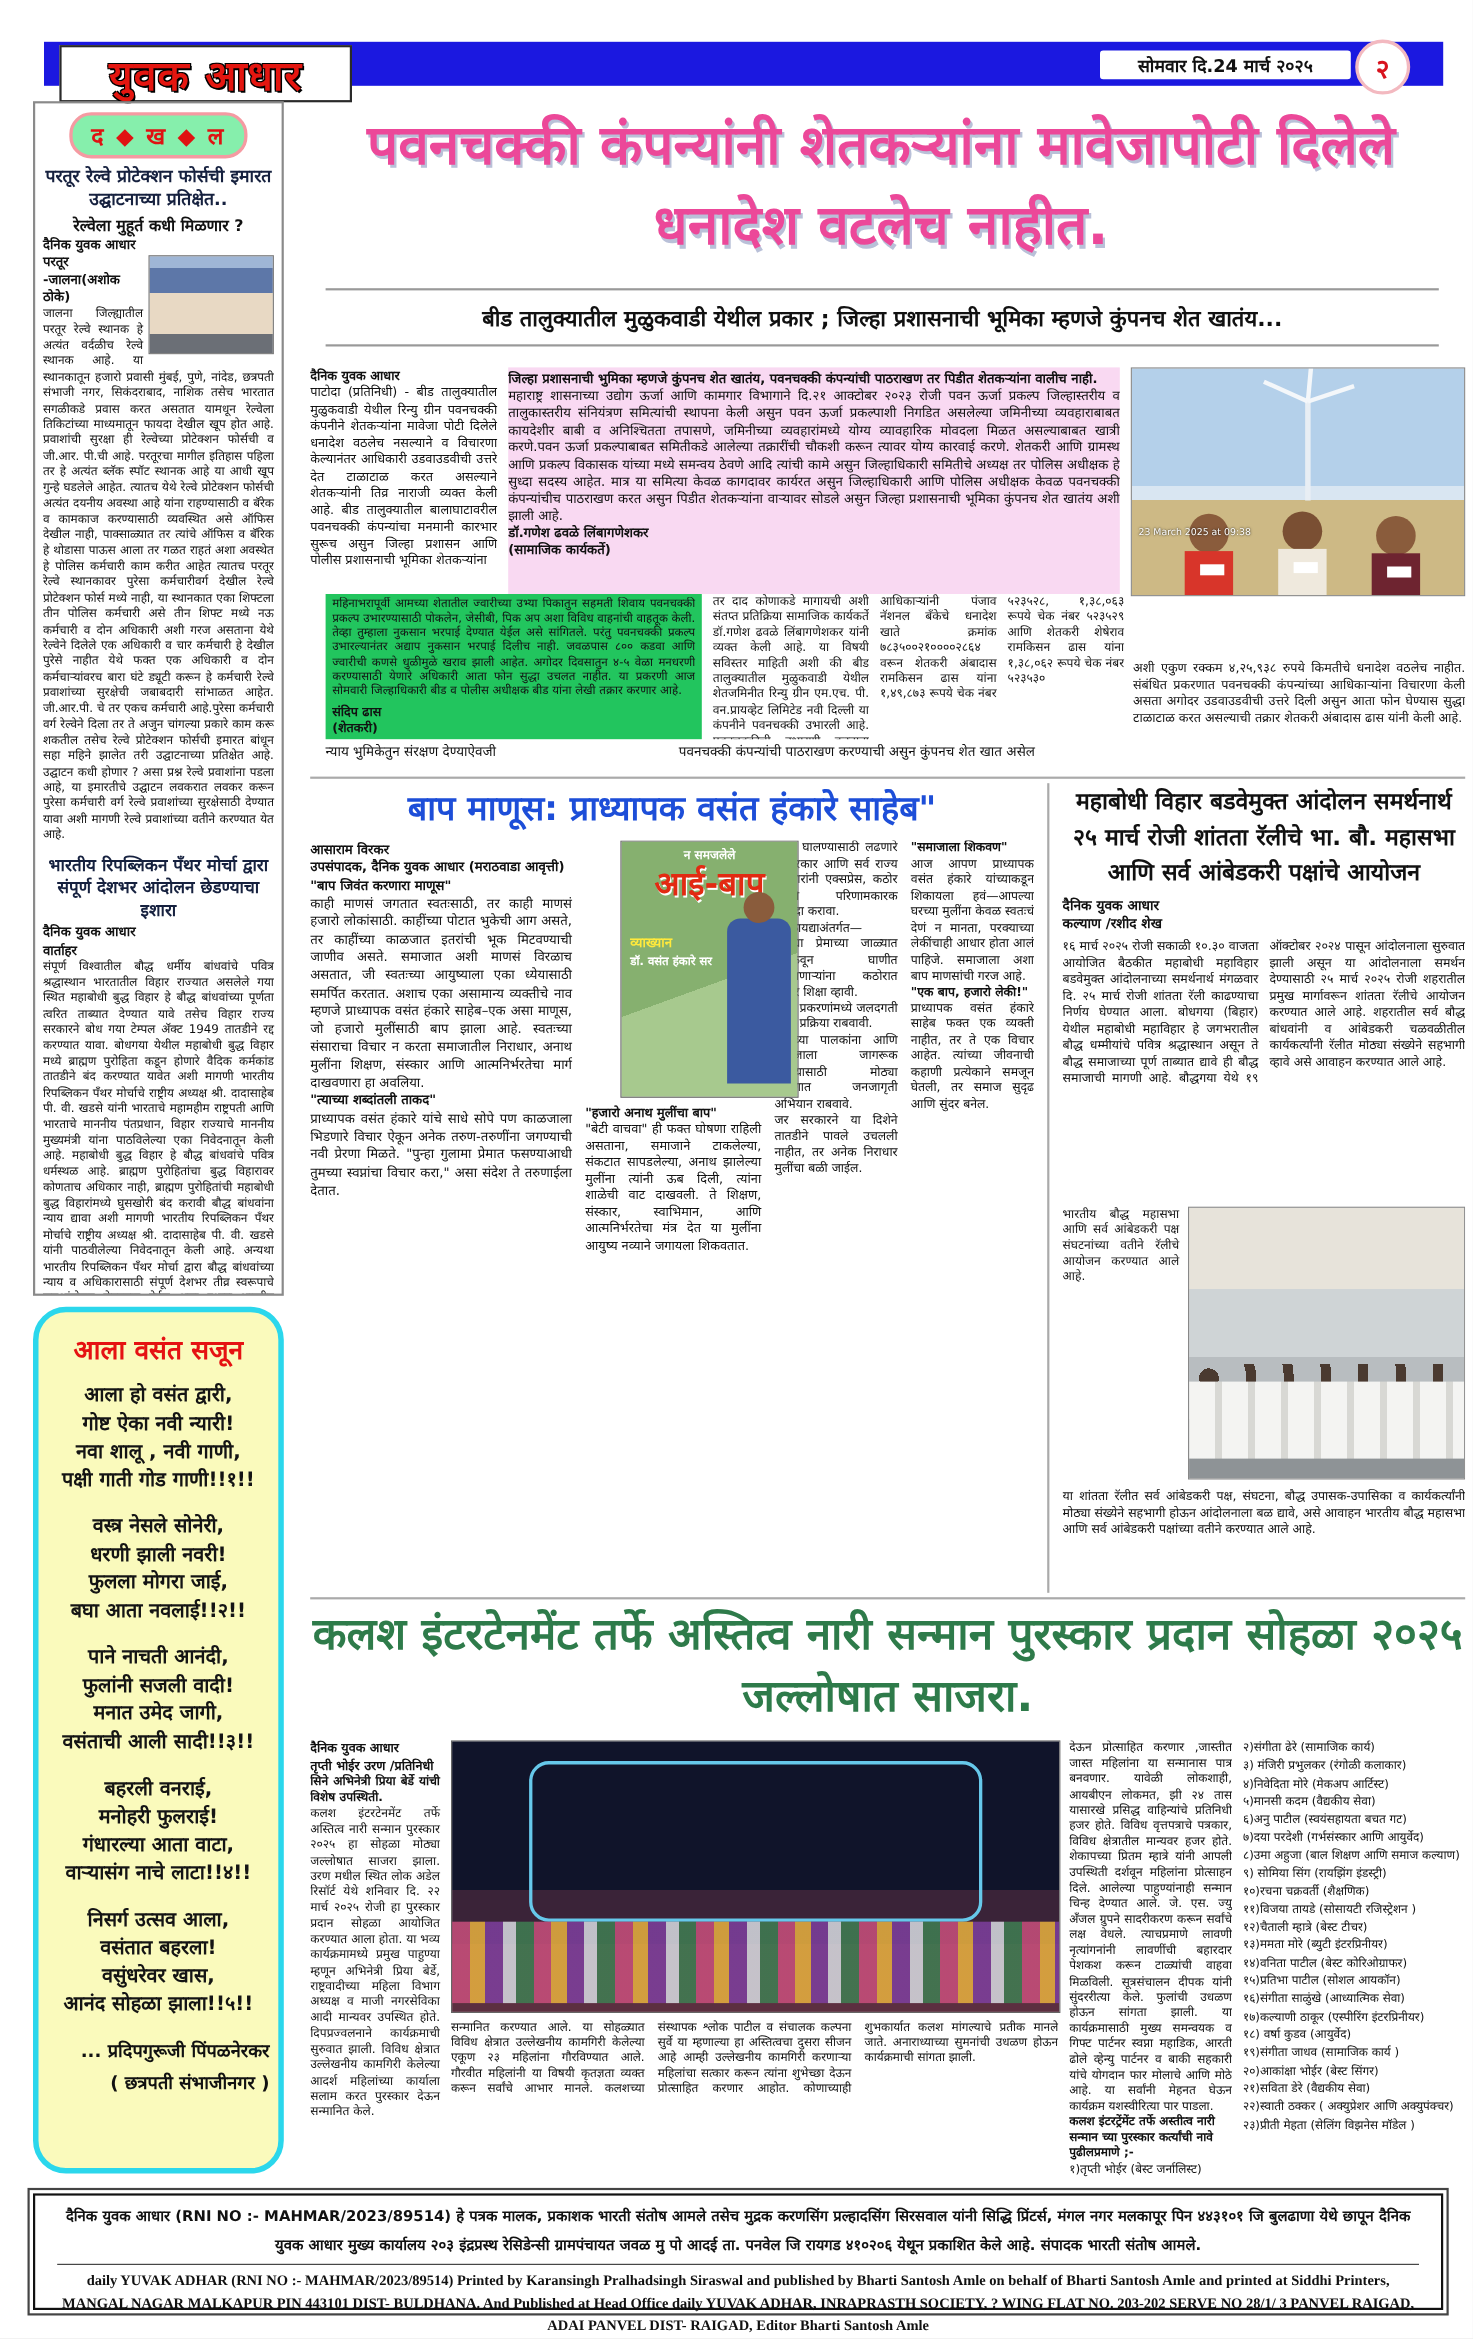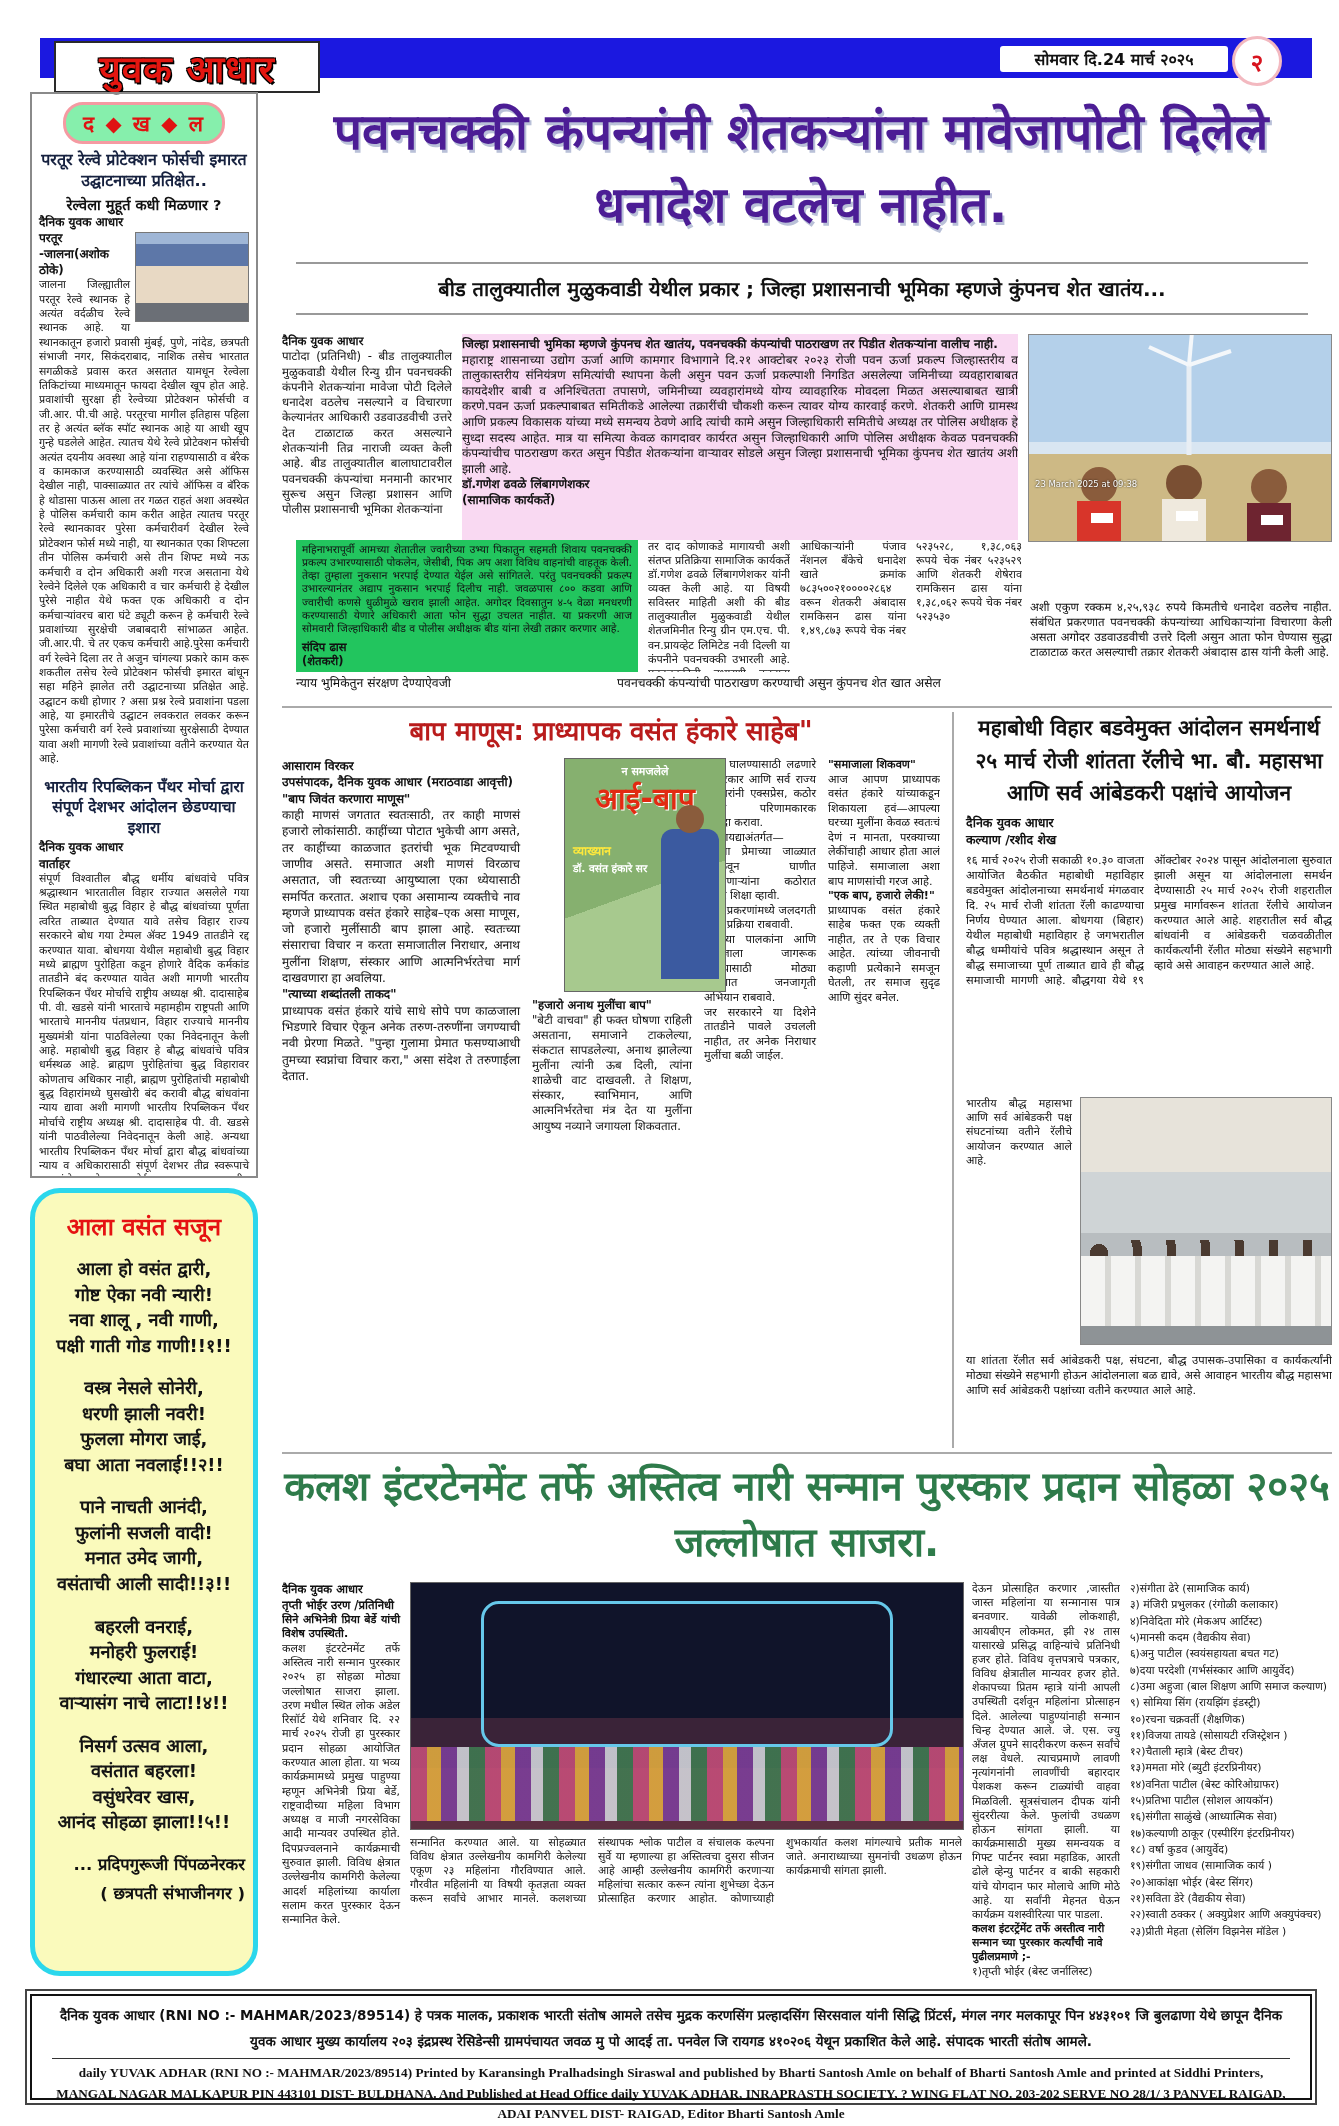--- a/index.html
+++ b/index.html
@@ -41,21 +41,21 @@
   
   .poembox{left:30px;top:1188px;width:228px;height:788px;background:#fafabc;border:5px solid #2bd7ec;
     border-radius:30px;box-sizing:border-box;padding:16px 8px;}
   .poem-title{color:#e51212;font-weight:900;font-size:24px;text-align:center;margin-bottom:14px;}
   .stanza{white-space:pre-line;text-align:center;font-weight:bold;font-size:18px;line-height:1.42;
     margin-bottom:17px;color:#141414;}
   .poem-sig{font-weight:bold;font-size:16.5px;text-align:right;margin-top:6px;}
 
   
   .lead-head{left:276px;top:96px;width:1050px;height:152px;font-size:50px;font-weight:900;
-    color:#4c1d95;text-align:center;line-height:1.45;text-shadow:2px 3px 0 #b9c0d8;}
+    color:#ec4899;text-align:center;line-height:1.45;text-shadow:2px 3px 0 #b9c0d8;}
   .lead-sub{left:296px;top:262px;width:1012px;border-top:2px solid #999;border-bottom:2px solid #999;
     padding:11px 0;font-size:20px;font-weight:bold;text-align:center;}
   .lead-row1{left:282px;top:334px;width:1050px;height:206px;display:flex;gap:10px;}
   .lead-col1{width:170px;font-size:11.6px;line-height:1.32;}
   .pinkbox{flex:1;background:#f9d9f2;padding:3px 0;font-size:12px;line-height:1.3;}
   .photo-lead{width:302px;height:206px;position:relative;border:1px solid #888;
     background:linear-gradient(180deg,#b4d0ea 0 52%,#d9e6f2 52% 58%,#cdb985 58% 100%);overflow:hidden;}
   .stamp{position:absolute;left:6px;bottom:52px;color:#fff;font-size:8.5px;
     text-shadow:0 0 2px #000;}
   .leadcap{left:1030px;top:544px;width:302px;height:52px;background:#cdeffb;font-size:13px;
@@ -66,21 +66,21 @@
   .yb-sig{font-size:11.5px;font-weight:bold;line-height:1.2;}
   .lead-colB{width:142px;font-size:11px;line-height:1.28;}
   .lead-colC{flex:1;font-size:11px;line-height:1.28;column-count:2;column-gap:10px;}
   .lead-colR{left:1030px;top:600px;width:302px;height:100px;font-size:11.5px;line-height:1.3;}
   .lead-quote{left:296px;top:676px;width:648px;height:28px;display:flex;justify-content:space-between;
     font-size:12.3px;line-height:1.15;}
   .hrule{border-top:2px solid #aaa;}
 
   
   .bap{left:282px;top:712px;width:658px;height:736px;}
-  .bap-head{font-size:26px;font-weight:900;text-align:center;margin-bottom:10px;color:#b91c1c;}
+  .bap-head{font-size:31px;font-weight:900;text-align:center;margin-bottom:10px;color:#1d4ed8;}
   .bap-cols{display:flex;gap:12px;height:680px;overflow:hidden;}
   .bap-cA{width:238px;font-size:12px;line-height:1.36;}
   .bap-cB{width:160px;font-size:11.6px;line-height:1.3;}
   .bap-cC{width:112px;font-size:11.2px;line-height:1.3;}
   .bap-cD{flex:1;font-size:11.2px;line-height:1.3;}
   .poster{width:100%;height:232px;background:linear-gradient(160deg,#86b06f 0 55%,#a7c98e 55% 100%);
     border:1px solid #666;position:relative;margin-bottom:6px;overflow:hidden;margin-left:32px;}
   .poster .p-top{color:#fff;font-size:11px;text-align:center;padding-top:6px;font-weight:bold;}
   .poster .p-title{color:#e22a12;font-size:30px;font-weight:900;text-align:center;
     text-shadow:1px 1px 0 #fff;}

